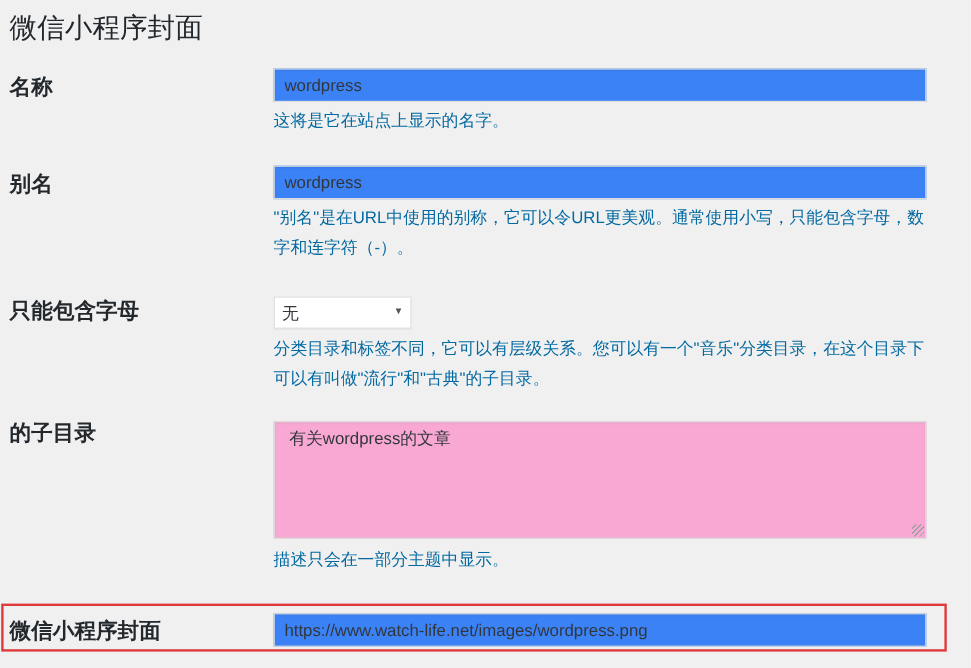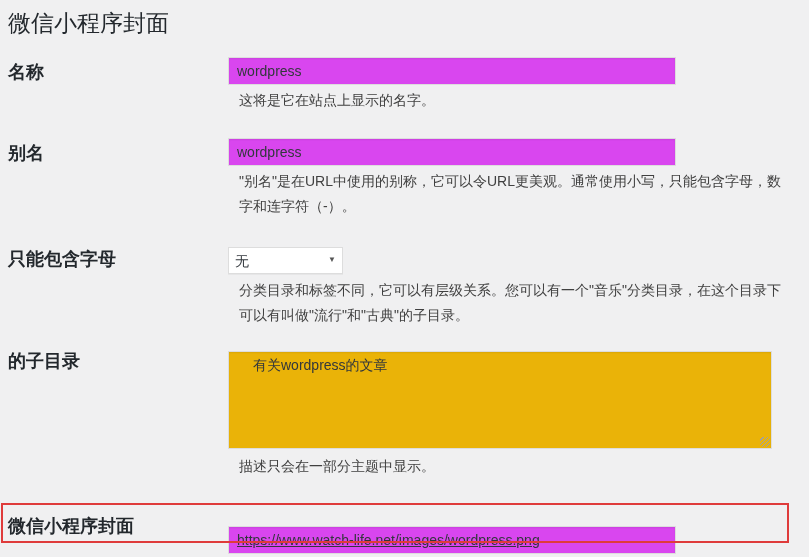--- a/index.html
+++ b/index.html
@@ -28,41 +28,40 @@
     font-size: 18px;
     font-weight: 700;
     color: #23282d;
     line-height: 18px;
   }
   .help {
     position: absolute;
     left: 228px;
     width: 552px;
     font-size: 14px;
-    color: #404040;
+    color: #0369a1;
     line-height: 25px;
-    margin-left: 11px;
   }
   .text-input {
     position: absolute;
     left: 228px;
-    width: 448px;
+    width: 544px;
     height: 28px;
     border: 1px solid #ddd;
-    background: #d946ef;
+    background: #3b82f6;
     box-shadow: inset 0 1px 2px rgba(0,0,0,0.07);
     font-family: inherit;
     font-size: 14px;
     color: #32373c;
     padding: 0 8px;
     outline: none;
   }
   #name-input   { top: 57px; }
   #slug-input   { top: 138px; }
-  #wechat-input { top: 526px; text-decoration: underline; }
+  #wechat-input { top: 511px; }
   #name-label   { top: 63px; }
   #slug-label   { top: 144px; }
   #parent-label { top: 250px; }
   #desc-label   { top: 352px; }
   #wechat-label { top: 517px; }
   #name-help    { top: 88px; }
   #slug-help    { top: 169px; }
   #parent-help  { top: 278px; }
   #desc-help    { top: 454px; }
   .select-wrap {
@@ -95,27 +94,27 @@
     pointer-events: none;
     line-height: 8px;
   }
   .desc-textarea {
     position: absolute;
     left: 228px;
     top: 351px;
     width: 544px;
     height: 98px;
     border: 1px solid #ddd;
-    background: #eab308;
+    background: #f9a8d4;
     box-shadow: inset 0 1px 2px rgba(0,0,0,0.07);
     font-family: inherit;
     font-size: 14px;
     color: #32373c;
     line-height: 20px;
-    padding: 3px 24px;
+    padding: 3px 12px;
     resize: none;
     outline: none;
   }
   .resize-handle {
     position: absolute;
     left: 760px;
     top: 437px;
     width: 10px;
     height: 10px;
     background: repeating-linear-gradient(

